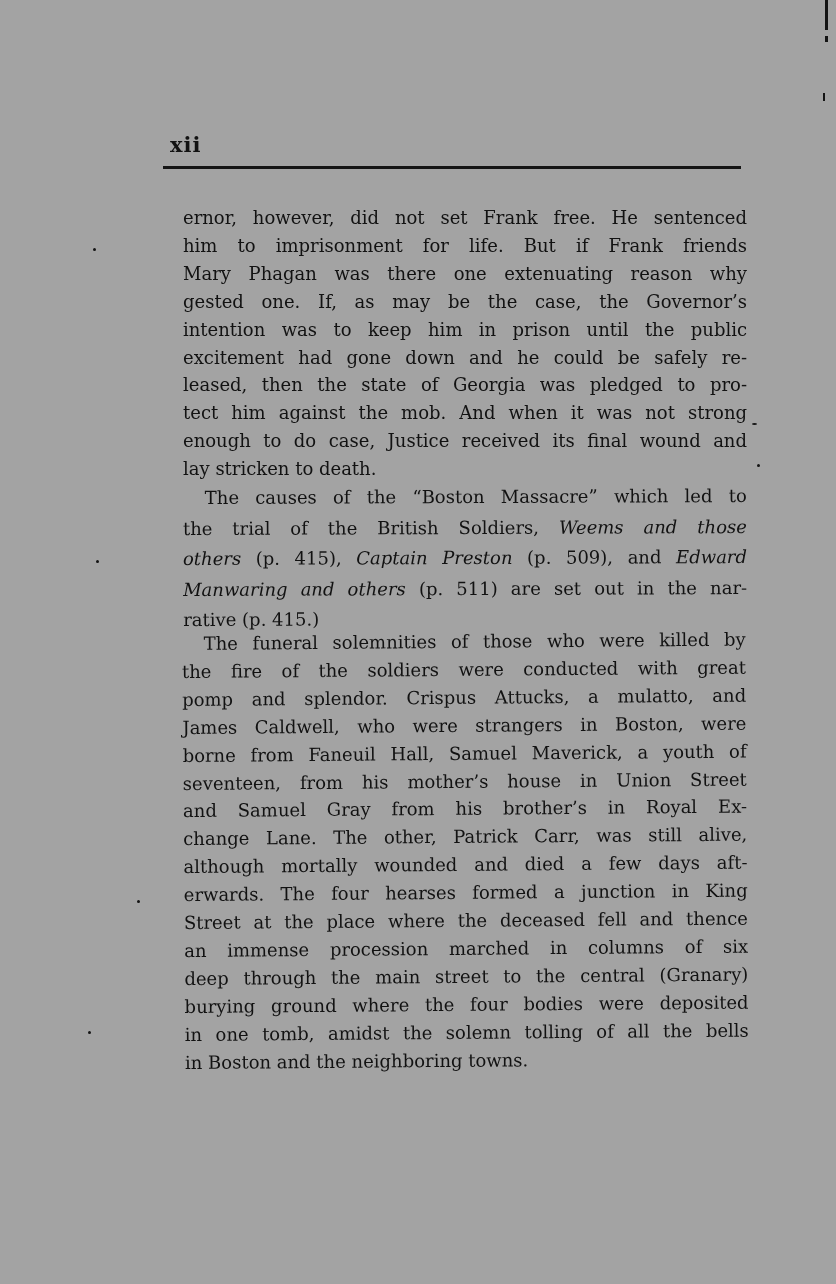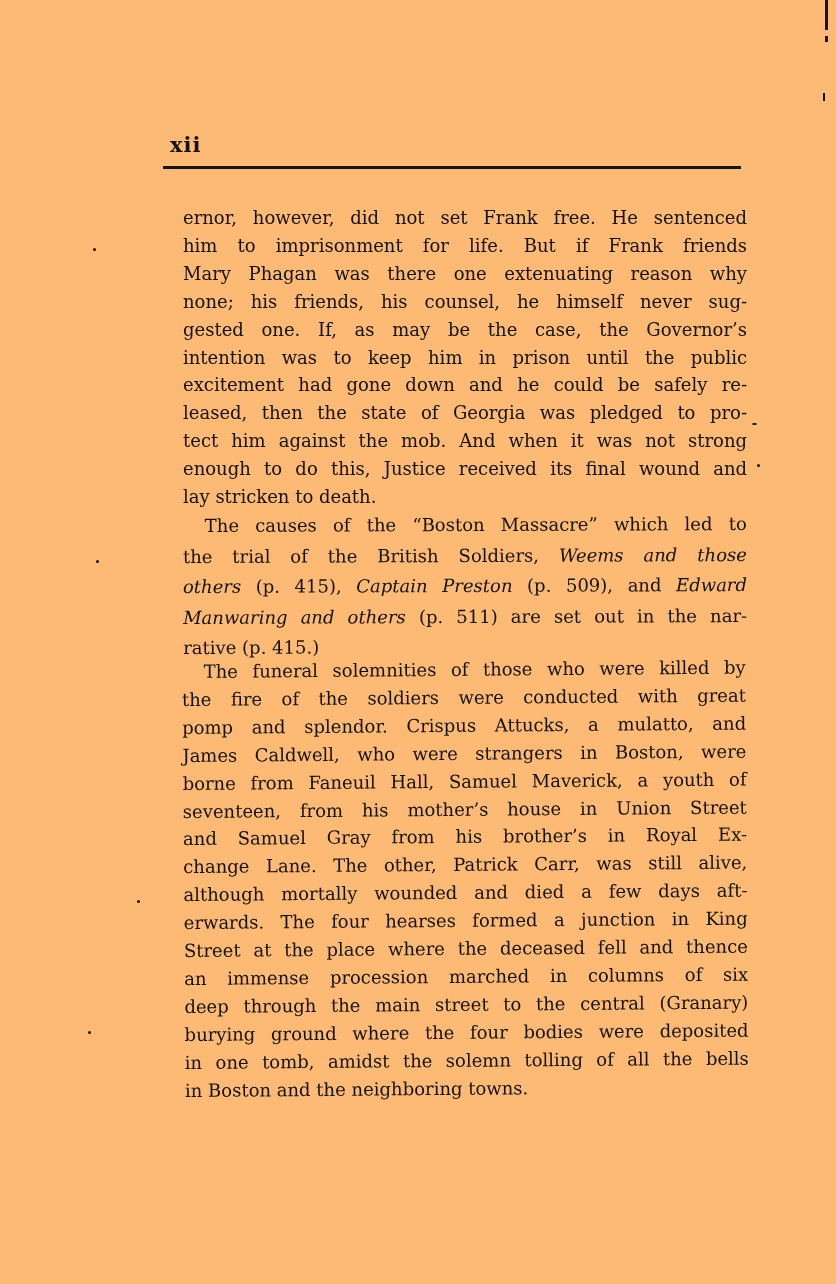--- a/index.html
+++ b/index.html
@@ -6,21 +6,21 @@
   body {
     width: 836px; height: 1284px;
     background: #ffffff;
     font-family: "DejaVu Serif", serif;
     color: #121212;
     position: relative;
     overflow: hidden;
   }
   #page {
     position: absolute; inset: 0;
-    background: #fdba74;
+    background: #a3a3a3;
   }
   
   #page-number {
     position: absolute; left: 170px; top: 132px;
     font-size: 21px; font-weight: bold; letter-spacing: 1px;
   }
   #running-title {
     position: absolute; left: 325px; top: 134px;
     font-size: 17px; font-weight: bold; font-style: italic;
     letter-spacing: 2.5px; word-spacing: 9px;
@@ -62,27 +62,26 @@
 <div id="page">
 
   <span id="page-number">xii</span>
   <div id="header-rule"></div>
 
   <div id="text-block">
       <div class="paragraph para-0">
         <div class="line j"><span>ernor, however, did not set Frank free. He sentenced</span></div>
         <div class="line j"><span>him to imprisonment for life. But if Frank friends</span></div>
         <div class="line j"><span>Mary Phagan was there one extenuating reason why</span></div>
-        <div class="line j"><span>none; his friends, his counsel, he himself never sug-</span></div>
         <div class="line j"><span>gested one. If, as may be the case, the Governor’s</span></div>
         <div class="line j"><span>intention was to keep him in prison until the public</span></div>
         <div class="line j"><span>excitement had gone down and he could be safely re-</span></div>
         <div class="line j"><span>leased, then the state of Georgia was pledged to pro-</span></div>
         <div class="line j"><span>tect him against the mob. And when it was not strong</span></div>
-        <div class="line j"><span>enough to do this, Justice received its final wound and</span></div>
+        <div class="line j"><span>enough to do case, Justice received its final wound and</span></div>
         <div class="line"><span>lay stricken to death.</span></div>
       </div>
       <div class="paragraph para-1">
         <div class="line j ind"><span>The causes of the “Boston Massacre” which led to</span></div>
         <div class="line j"><span>the trial of the British Soldiers, </span><span class="it">Weems and those</span></div>
         <div class="line j"><span class="it">others</span><span> (p.&nbsp;415), </span><span class="it">Captain Preston</span><span> (p.&nbsp;509), and </span><span class="it">Edward</span></div>
         <div class="line j"><span class="it">Manwaring and others</span><span> (p.&nbsp;511) are set out in the nar-</span></div>
         <div class="line"><span>rative (p.&nbsp;415.)</span></div>
       </div>
       <div class="paragraph para-2">

